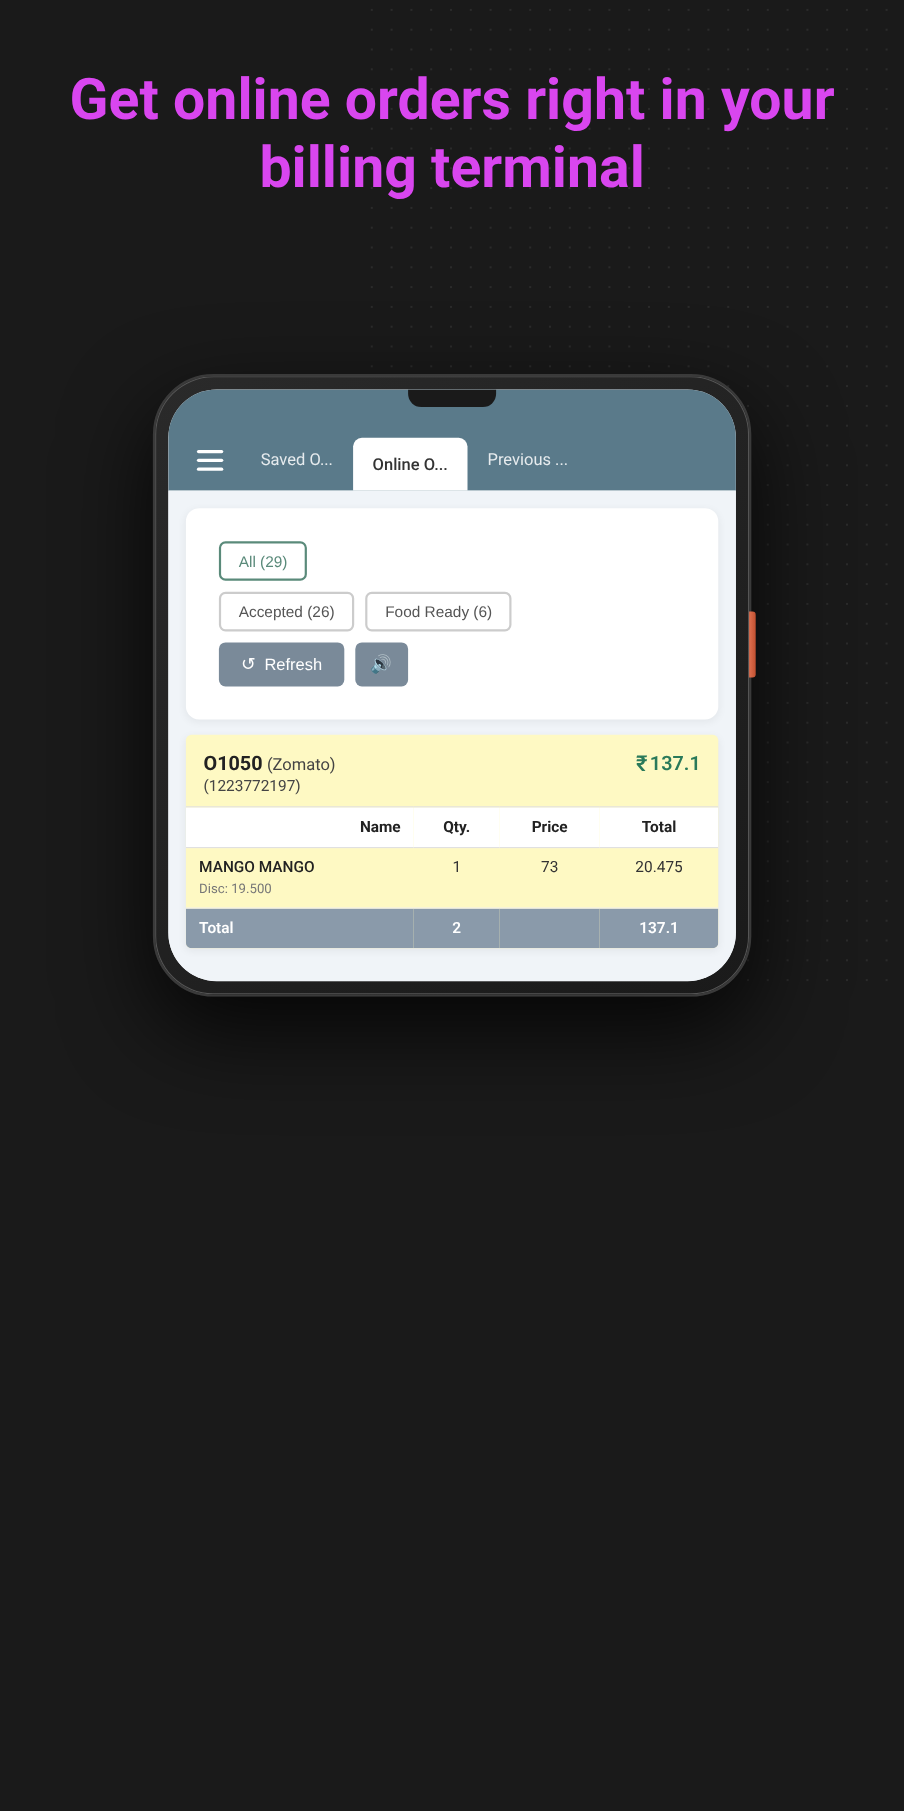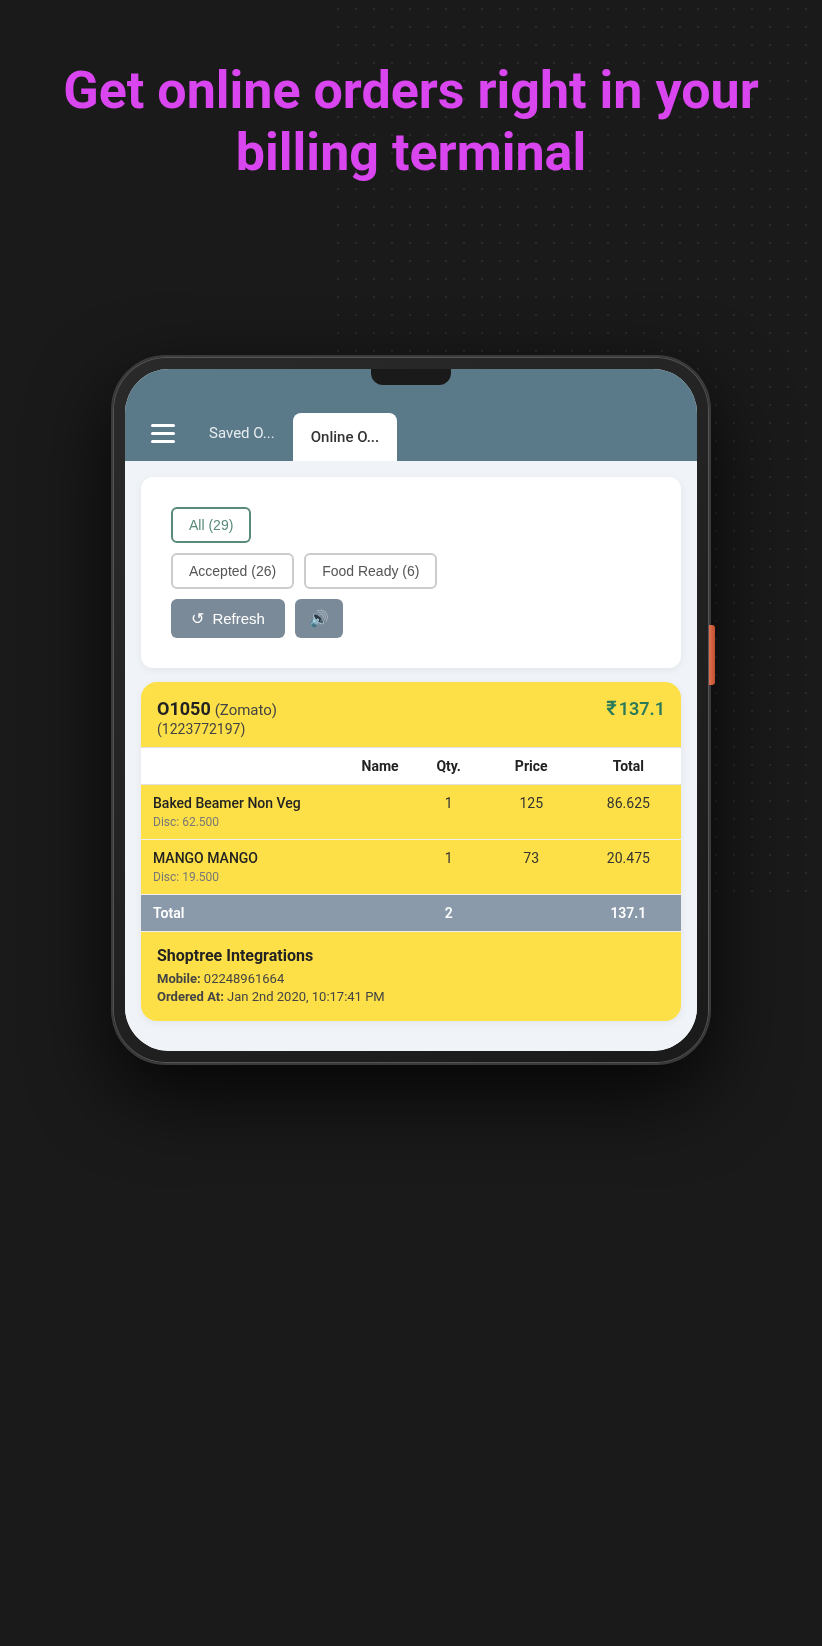--- a/index.html
+++ b/index.html
@@ -37,23 +37,22 @@
       line-height: 1.2;
       color: #d946ef;
     }
 
     
     .phone-wrapper {
       position: absolute;
       top: 340px;
       left: 50%;
       transform: translateX(-50%);
-      width: 600px;
+      width: 544px;
       z-index: 3;
-      margin-top: 15px;
     }
 
     .phone-outer {
       background: linear-gradient(145deg, #2a2a2a, #1a1a1a);
       border-radius: 55px;
       padding: 12px;
       border: 2px solid #3a3a3a;
       box-shadow: 0 30px 80px rgba(0,0,0,0.8), inset 0 0 0 1px #555;
       position: relative;
     }
@@ -208,22 +207,22 @@
       color: white;
       border: none;
       border-radius: 6px;
       padding: 10px 14px;
       font-size: 16px;
       cursor: pointer;
     }
 
     
     .order-card {
-      background: #fde047;
-      border-radius: 16px;
+      background: #fef9c3;
+      border-radius: 5px;
       margin-bottom: 14px;
       box-shadow: 0 2px 8px rgba(0,0,0,0.06);
       overflow: hidden;
     }
 
     .order-header {
       display: flex;
       justify-content: space-between;
       align-items: flex-start;
       padding: 16px 16px 10px;
@@ -354,20 +353,23 @@
             <span></span>
               <span></span>
               <span></span>
           </div>
         </div>
         <div class="tab-item">
           <span>Saved O...</span>
         </div>
         <div class="tab-item active">
           <span>Online O...</span>
+        </div>
+        <div class="tab-item">
+          <span>Previous ...</span>
         </div>
       </div>
 
       <div class="main-content">
 
         <div class="filter-card">
           <div class="filter-row">
             <button class="filter-btn active-filter">All (29)</button>
           </div>
           <div class="filter-row">
@@ -406,56 +408,36 @@
               <tr>
                 <th>Name</th>
                 <th>Qty.</th>
                 <th>Price</th>
                 <th>Total</th>
               </tr>
             </thead>
             <tbody>
               <tr>
                 <td>
-                  <div class="item-name">Baked Beamer Non Veg</div>
-                  <div class="disc-label">Disc: 62.500</div>
-                </td>
-                <td>1</td>
-                <td>125</td>
-                <td>86.625</td>
-              </tr>
-              <tr>
-                <td>
                   <div class="item-name">MANGO MANGO</div>
                   <div class="disc-label">Disc: 19.500</div>
                 </td>
                 <td>1</td>
                 <td>73</td>
                 <td>20.475</td>
               </tr>
               <tr class="table-footer">
                 <td>Total</td>
                 <td>2</td>
                 <td></td>
                 <td>137.1</td>
               </tr>
             </tbody>
           </table>
 
-          <div class="customer-info">
-            <div class="customer-name">Shoptree Integrations</div>
-            <div class="info-line">
-              <span class="info-label">Mobile:</span>
-              <span>02248961664</span>
-            </div>
-            <div class="info-line">
-              <span class="info-label">Ordered At:</span>
-              <span>Jan 2nd 2020, 10:17:41 PM</span>
-            </div>
-          </div>
 
         </div>
 
       </div>
 
     </div>
 
   </div>
 
 </div>

